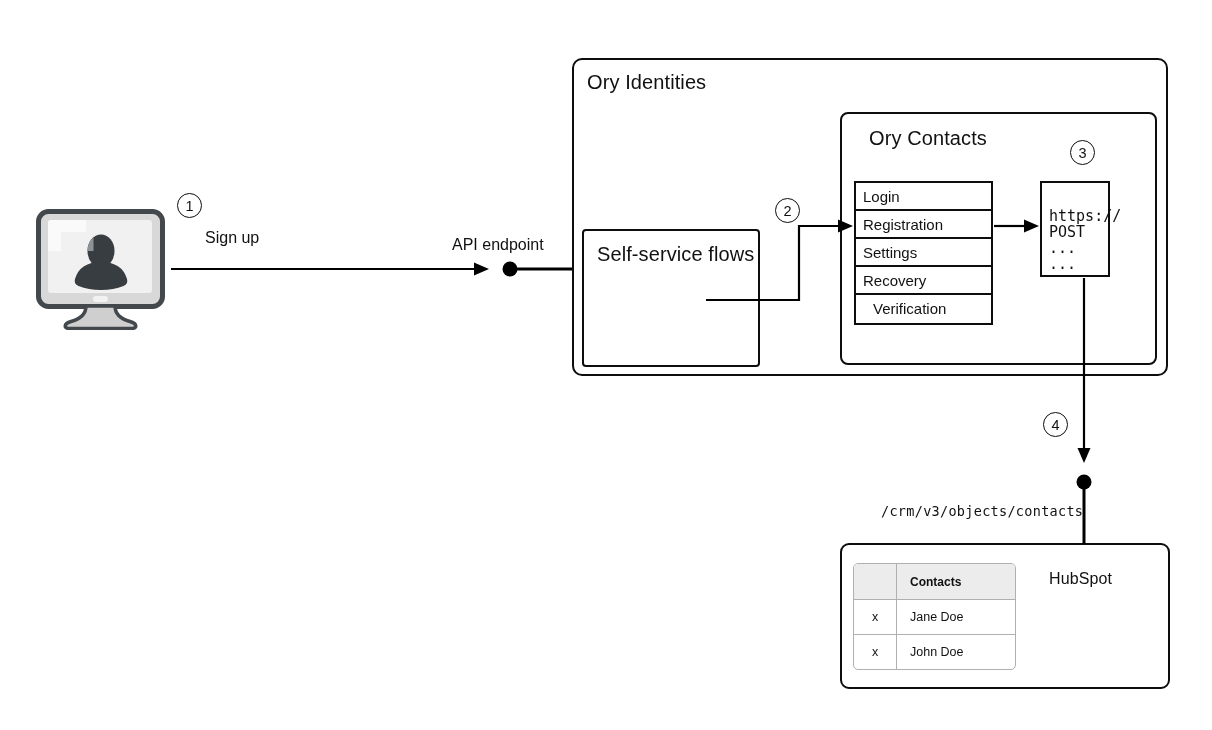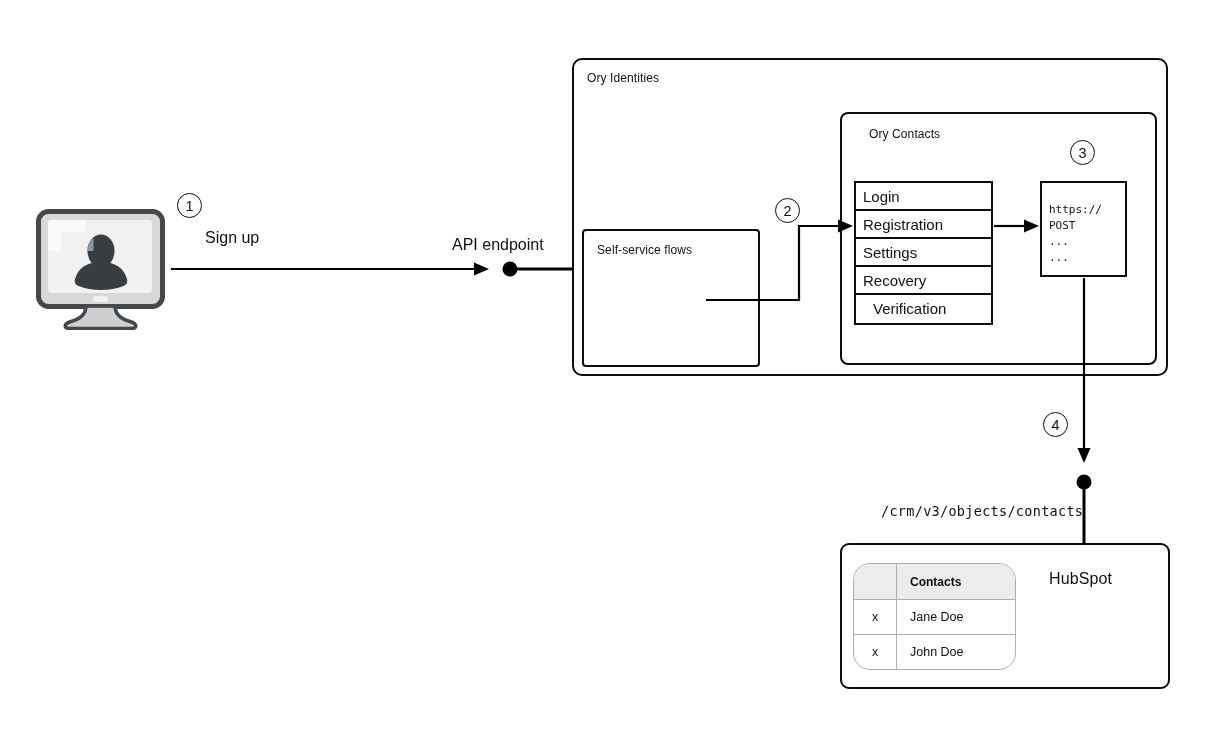--- a/index.html
+++ b/index.html
@@ -22,21 +22,21 @@
     z-index: 5;
   }
 
   .box {
     position: absolute;
     background: #ffffff;
     border: 2px solid #0d0d0d;
   }
 
   .box-title {
-    font-size: 12px;
+    font-size: 20px;
     letter-spacing: 0.1px;
     white-space: nowrap;
   }
 
   .ory-identities { left: 572px; top: 58px; width: 596px; height: 318px; border-radius: 10px; }
   .ory-identities .box-title { position: absolute; left: 13px; top: 11px; }
 
   .self-service { left: 582px; top: 229px; width: 178px; height: 138px; border-radius: 4px; z-index: 2; }
   .self-service .box-title { position: absolute; left: 13px; top: 12px; }
 
@@ -49,33 +49,33 @@
   }
   .flow-row {
     height: 28px; line-height: 27px;
     font-size: 15px; padding-left: 7px;
     border-bottom: 2px solid #0d0d0d;
     white-space: nowrap; background: #fff;
   }
   .flow-row:last-child { border-bottom: none; margin-left: 10px; }
 
   .code-box {
-    position: absolute; left: 1040px; top: 181px; width: 87px; height: 96px;
+    position: absolute; left: 1040px; top: 181px; width: 70px; height: 96px;
     border: 2px solid #0d0d0d; background: #fff; z-index: 3;
     font-family: "DejaVu Sans Mono", "Liberation Mono", monospace;
-    font-size: 11px; line-height: 16px;
-    padding: 19px 0 0 7px; white-space: pre;
+    font-size: 15px; line-height: 16px;
+    padding: 25px 0 0 7px; white-space: pre;
   }
 
   .hubspot-box { left: 840px; top: 543px; width: 330px; height: 146px; border-radius: 9px; border-width: 2.5px; }
   .hubspot-title { position: absolute; left: 207px; top: 25px; font-size: 16px; }
 
   .contacts-table {
     position: absolute; left: 11px; top: 18px; width: 163px;
-    border: 1px solid #b0b0b0; border-radius: 17px;
+    border: 1px solid #b0b0b0; border-radius: 5px;
     background: #fff; overflow: hidden;
     font-size: 12.5px;
   }
   .ct-row { display: flex; height: 35px; }
   .ct-row + .ct-row { border-top: 1px solid #b0b0b0; }
   .ct-head { background: #ececec; }
   .ct-c1 {
     width: 43px; flex: 0 0 43px;
     border-right: 1px solid #b0b0b0;
     display: flex; align-items: center; justify-content: center;

